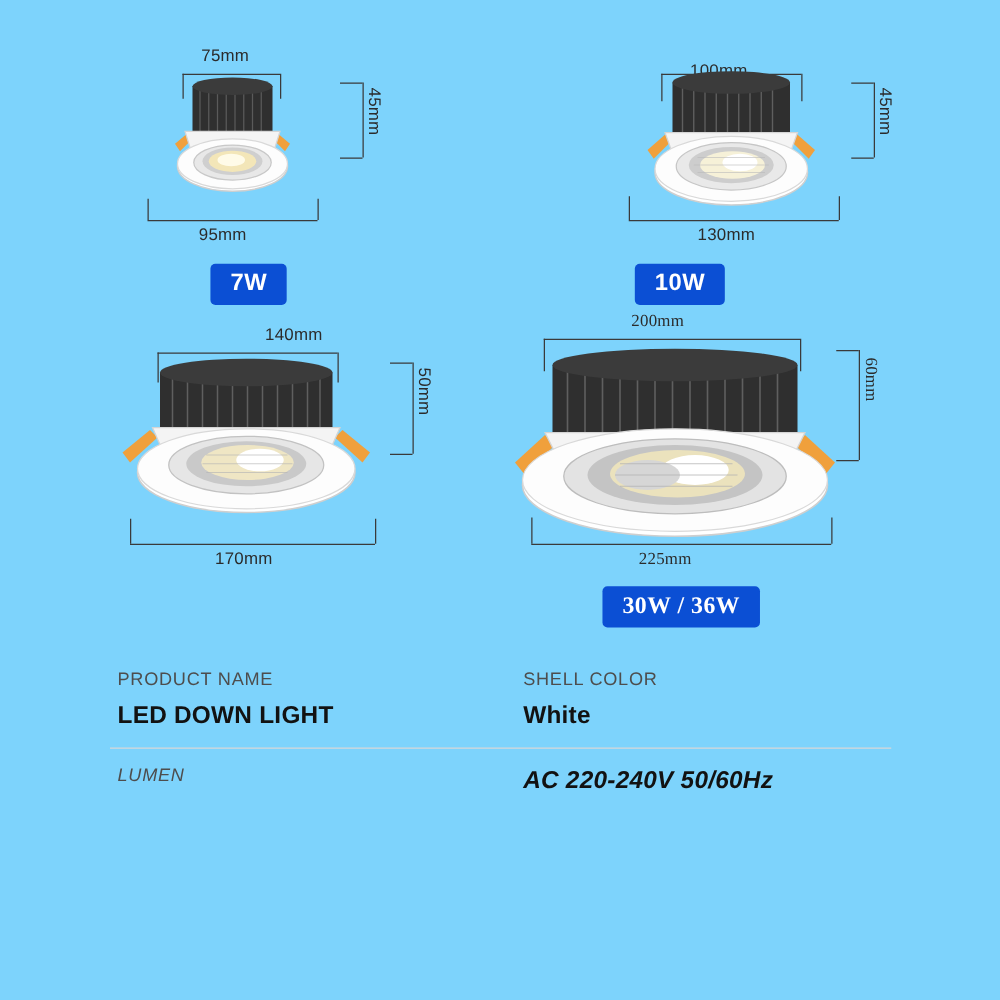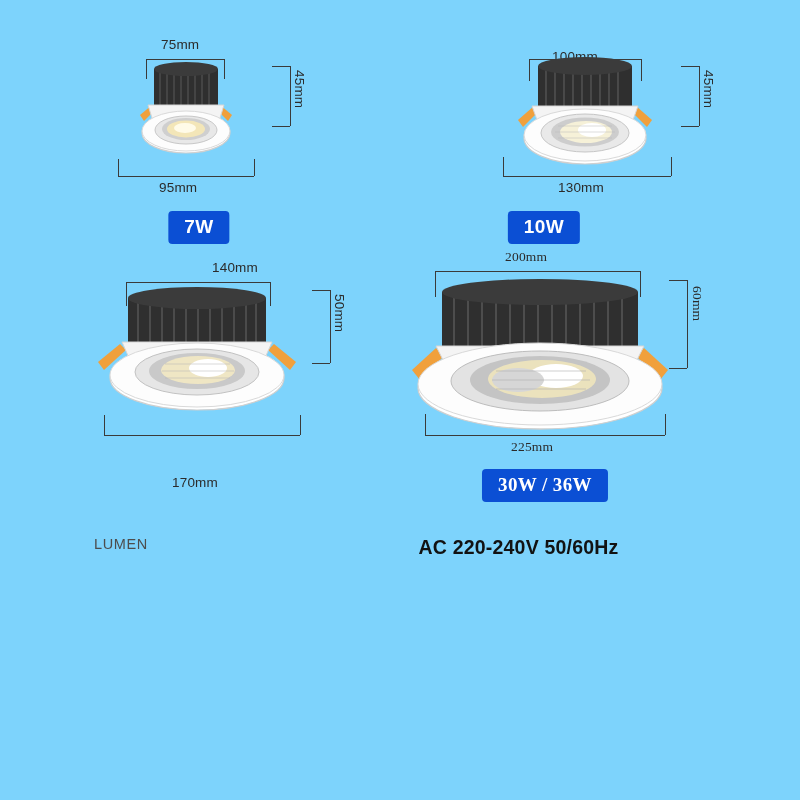--- a/index.html
+++ b/index.html
@@ -99,21 +99,21 @@
     position: absolute;
     left: 88px;
     top: 522px;
     width: 625px;
   }
   .spec-row {
     display: flex;
     border-bottom: 1px solid #d8d8d8;
     padding: 14px 0 14px 0;
   }
-  .spec-row:last-child { border-bottom: none; }
+  .spec-row:last-child { border-bottom: none; font-style: italic; }
   .spec-col {
     flex: 0 0 50%;
     padding-left: 6px;
     box-sizing: border-box;
   }
   .spec-col.right { padding-left: 18px; }
   .spec-key {
     font-size: 14.5px;
     color: #4d4d4d;
     letter-spacing: 0.6px;
@@ -275,21 +275,21 @@
       </div>
 
       <div class="vline" style="left:330px; top:38px; height:73px;"></div>
       <div class="tick-h" style="left:312px; top:38px; width:18px;"></div>
       <div class="tick-h" style="left:312px; top:111px; width:18px;"></div>
       <div class="dim-label vert" style="left:332px; top:42px;">50mm</div>
 
       <div class="hline" style="left:104px; top:183px; width:196px;"></div>
       <div class="tick-v" style="left:104px; top:163px; height:20px;"></div>
       <div class="tick-v" style="left:300px; top:163px; height:20px;"></div>
-      <div class="dim-label" style="left:172px; top:187px;margin-top:36px;">170mm</div>
+      <div class="dim-label" style="left:172px; top:187px;">170mm</div>
 
     </div>
 
     <div class="product-cell cell-3">
       <div class="hline" style="left:35px; top:19px; width:205px;"></div>
       <div class="tick-v" style="left:35px; top:19px; height:26px;"></div>
       <div class="tick-v" style="left:240px; top:19px; height:26px;"></div>
       <div class="dim-label" style="left:105px; top:-3px;">200mm</div>
 
       <div class="lamp" style="left:0px; top:18px;">
@@ -339,20 +339,30 @@
       <div class="tick-v" style="left:265px; top:162px; height:21px;"></div>
       <div class="dim-label" style="left:111px; top:187px;">225mm</div>
 
       <div class="badge" style="left:145px; top:217px;">30W / 36W</div>
     </div>
 
   </div>
 
   <div class="spec-table">
 
+    <div class="spec-row">
+      <div class="spec-col">
+        <div class="spec-key">PRODUCT NAME</div>
+        <div class="spec-val">LED DOWN LIGHT</div>
+      </div>
+      <div class="spec-col right">
+        <div class="spec-key">SHELL COLOR</div>
+        <div class="spec-val">White</div>
+      </div>
+    </div>
 
 
     <div class="spec-row">
       <div class="spec-col">
         <div class="spec-key">LUMEN</div>
       </div>
       <div class="spec-col right">
         <div class="spec-val">AC 220-240V 50/60Hz</div>
       </div>
     </div>

